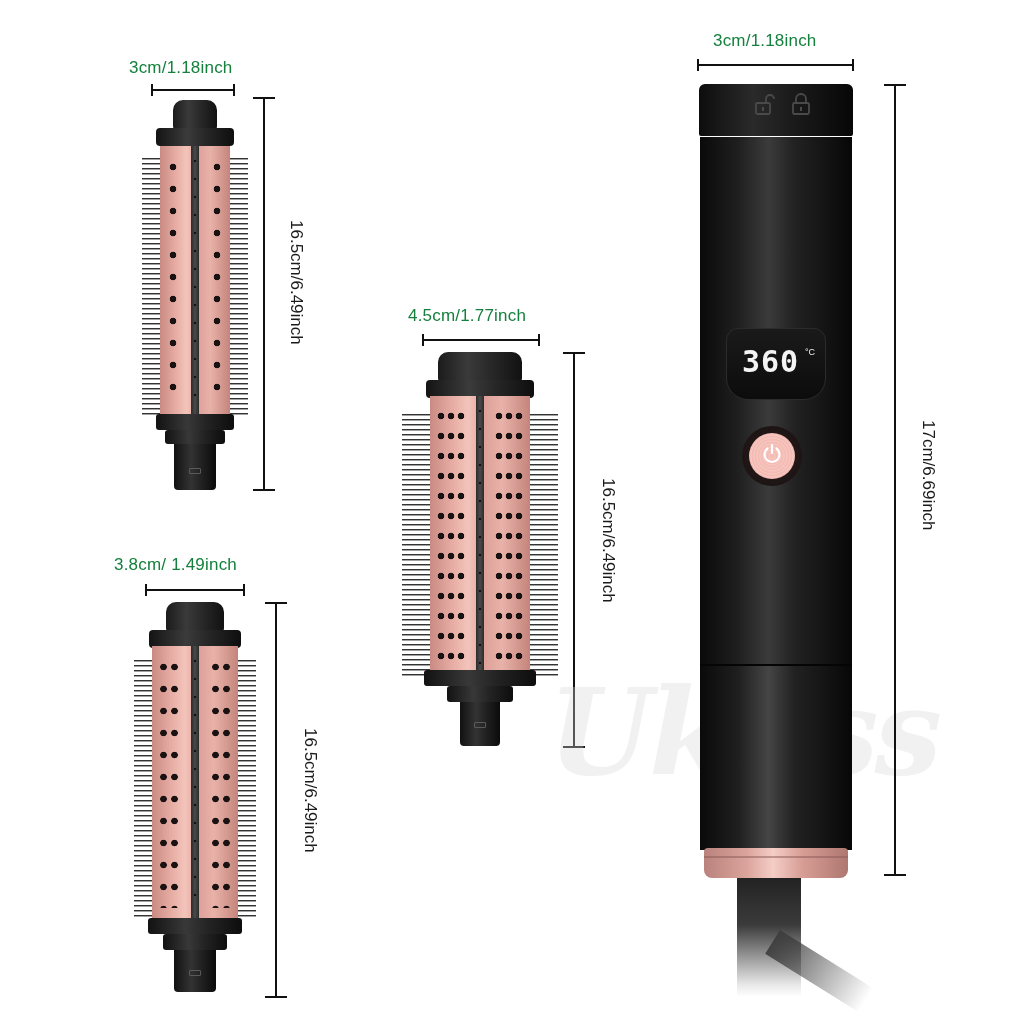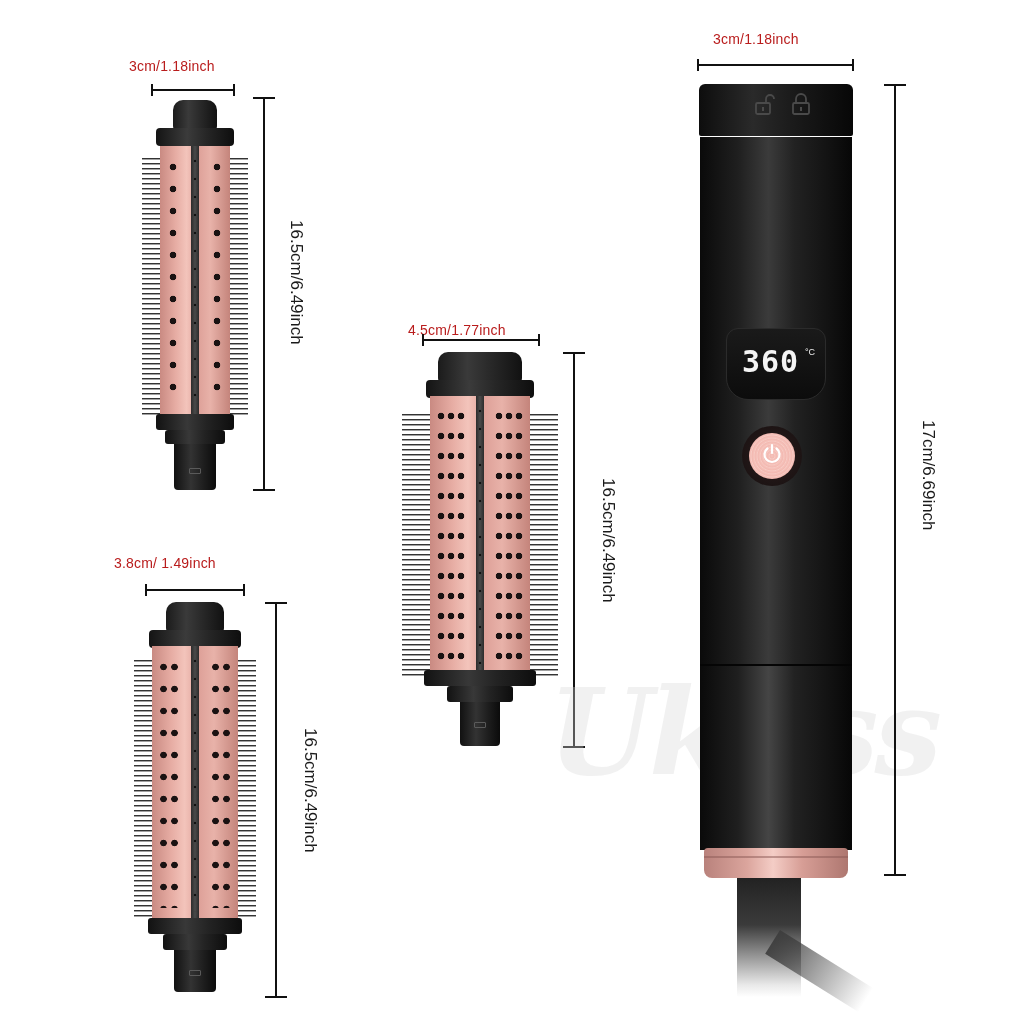--- a/index.html
+++ b/index.html
@@ -2,21 +2,21 @@
 <html><head>
 <meta charset="utf-8">
 <style>
   * { box-sizing: border-box; margin: 0; padding: 0; }
   html, body { width: 1024px; height: 1024px; background: #ffffff; overflow: hidden; }
   body { position: relative; font-family: "Liberation Sans", "DejaVu Sans", sans-serif; color: #1a1a1a; }
 
   .canvas { position: absolute; left: 0; top: 0; width: 1024px; height: 1024px; }
 
   
-  .dim-label { position: absolute; font-size: 14px; letter-spacing: 0.2px; color: #b91c1c; white-space: nowrap; }
+  .dim-label { position: absolute; font-size: 17px; letter-spacing: 0.2px; color: #15803d; white-space: nowrap; }
   .hbar { position: absolute; height: 12px; border-left: 2px solid #111; border-right: 2px solid #111; }
   .hbar::after { content: ""; position: absolute; left: 0; right: 0; top: 5px; height: 2px; background: #111; }
   .vbar { position: absolute; width: 22px; border-top: 2px solid #111; border-bottom: 2px solid #111; }
   .vbar::after { content: ""; position: absolute; top: 0; bottom: 0; left: 10px; width: 2px; background: #111; }
   .vlabel { position: absolute; font-size: 17px; color: #1a1a1a; white-space: nowrap; transform-origin: 0 0; transform: rotate(90deg); }
 
   
   .brush { position: absolute; }
   .cap-top {
     position: absolute; left: 50%; transform: translateX(-50%);
@@ -145,21 +145,21 @@
       <div class="spine">
           <div class="spine-dots"></div>
         </div>
     </div>
     <div class="bot-ring" style="top:314px; width:78px; height:16px;"></div>
     <div class="bot-ring" style="top:330px; width:60px; height:14px;"></div>
     <div class="plug" style="top:344px; width:42px; height:46px;"></div>
     <div class="plug-slot" style="top:368px;"></div>
   </div>
 
-  <div class="dim-label" style="left:408px; top:306px;margin-top:16px;">4.5cm/1.77inch</div>
+  <div class="dim-label" style="left:408px; top:306px;">4.5cm/1.77inch</div>
   <div class="hbar" style="left:422px; top:334px; width:118px;"></div>
   <div class="vbar" style="left:563px; top:352px; height:396px;"></div>
   <div class="vlabel" style="left:618px; top:478px;">16.5cm/6.49inch</div>
 
   <div class="brush" style="left:402px; top:352px; width:156px; height:396px;">
     <div class="cap-top" style="top:0; width:84px; height:30px;"></div>
     <div class="cap-ring" style="top:28px; width:108px; height:18px;"></div>
     <div class="bristles" style="left:0; top:62px; width:36px; height:262px;"></div>
     <div class="bristles" style="right:0; top:62px; width:36px; height:262px;"></div>
     <div class="barrel" style="top:44px; width:100px; height:274px;">

